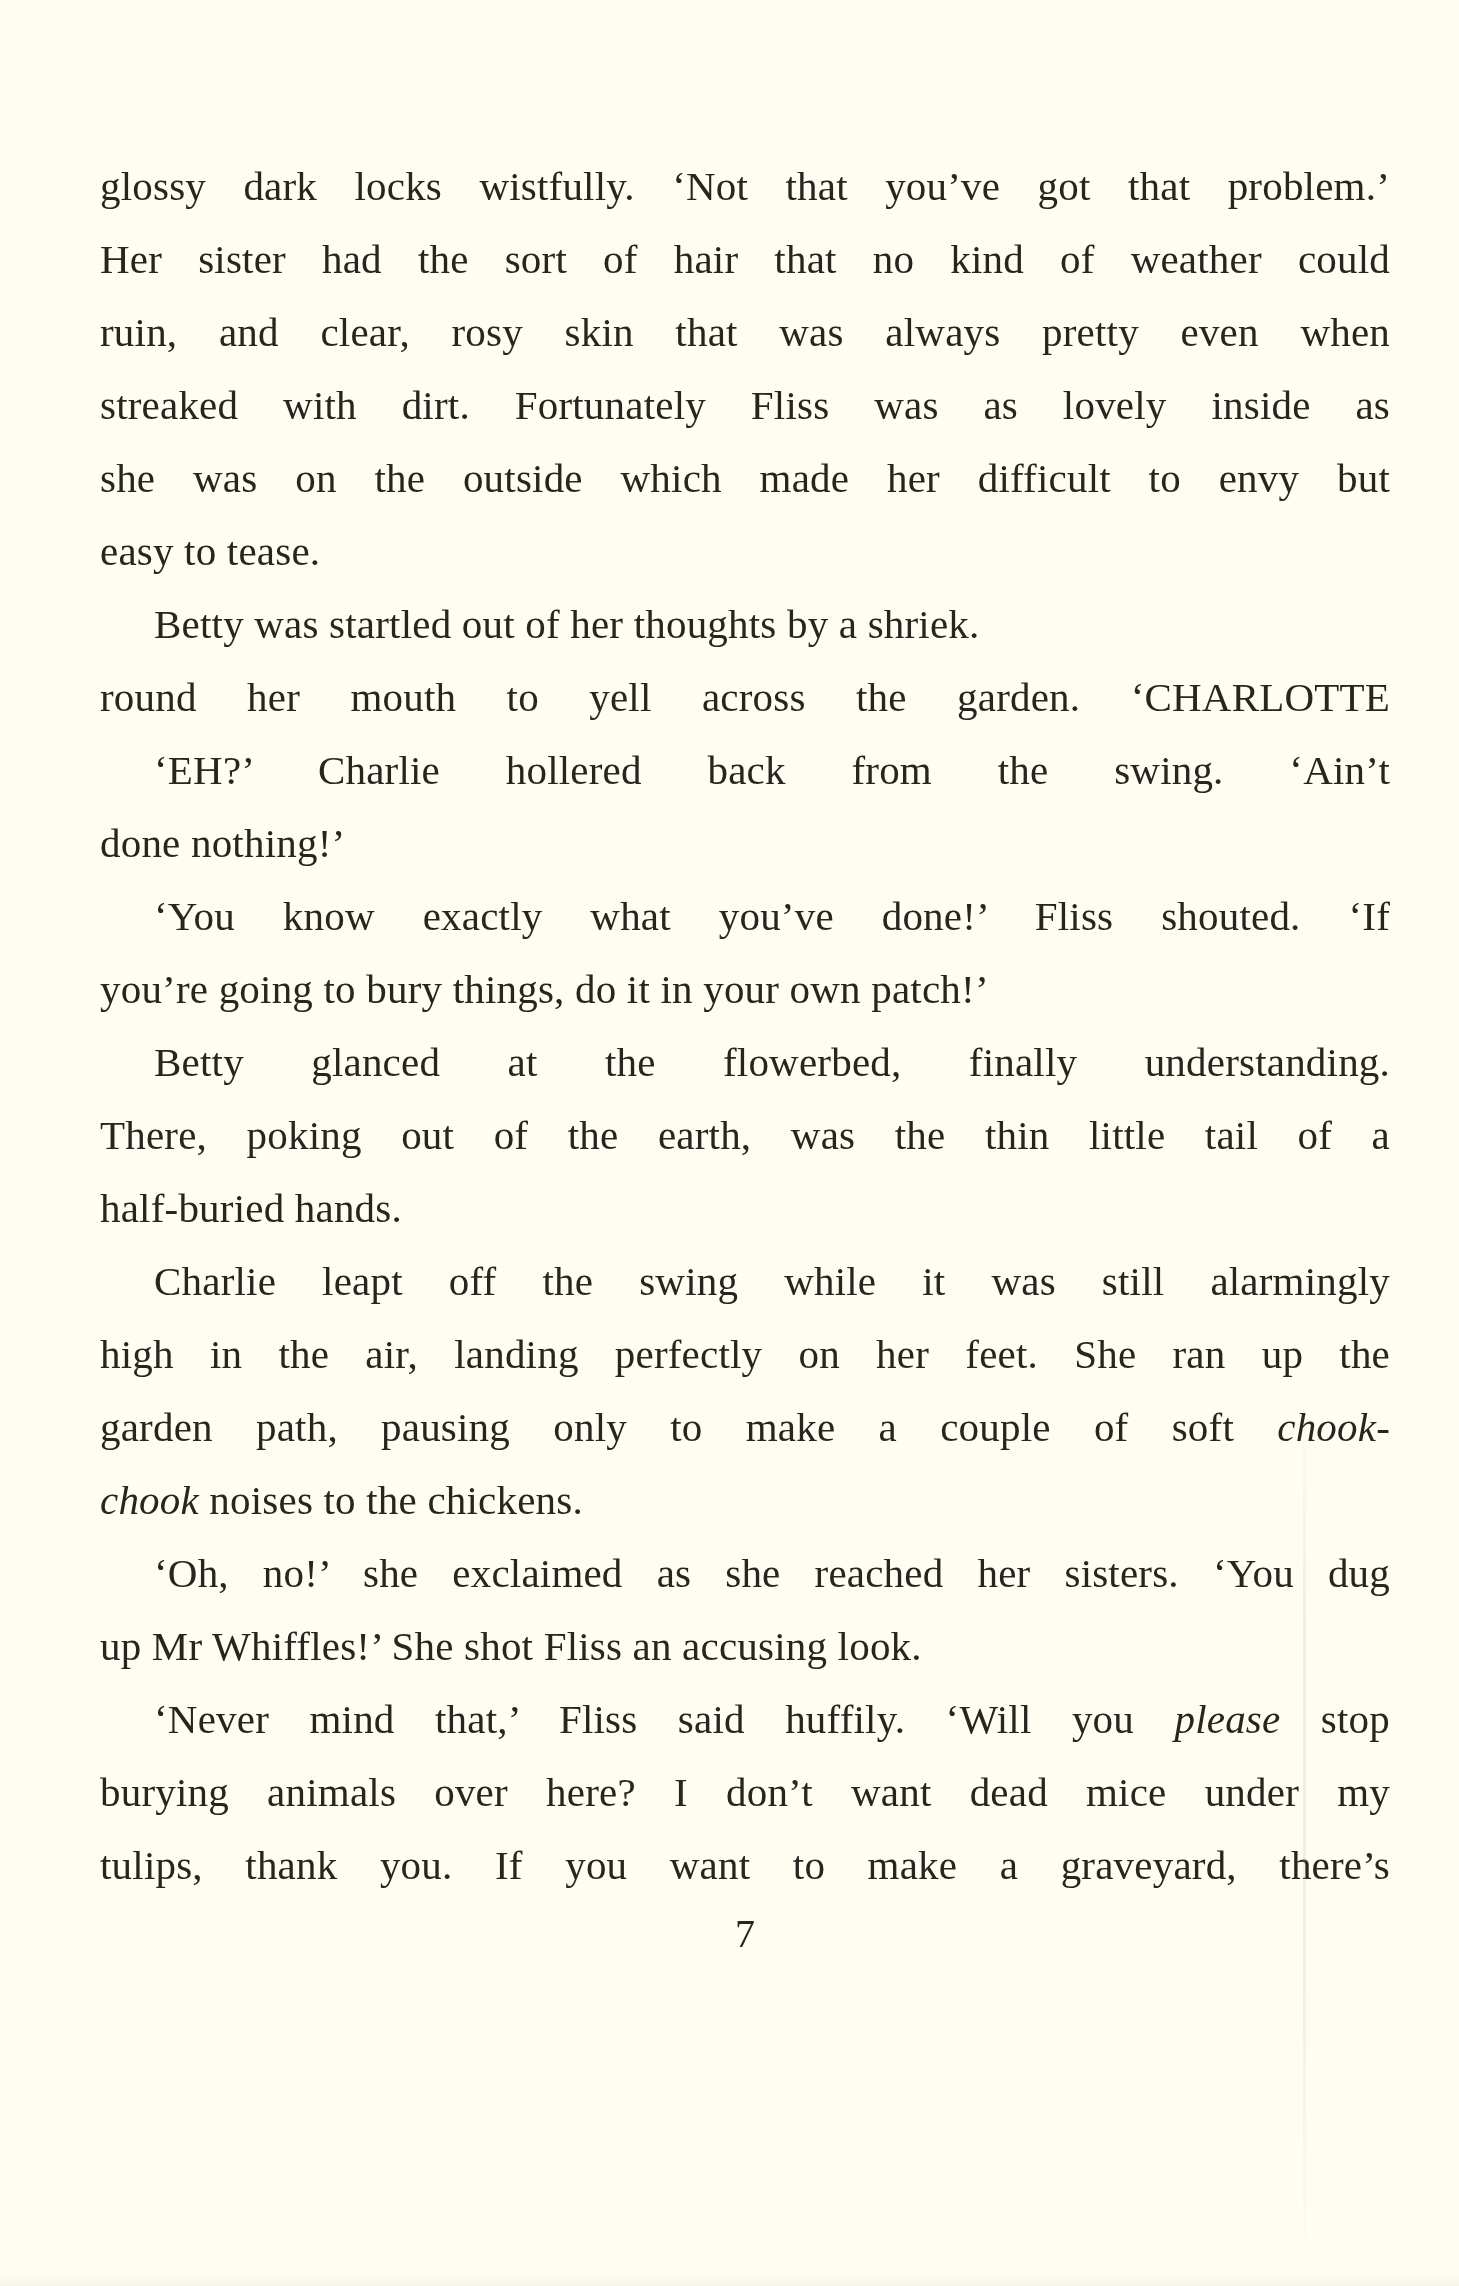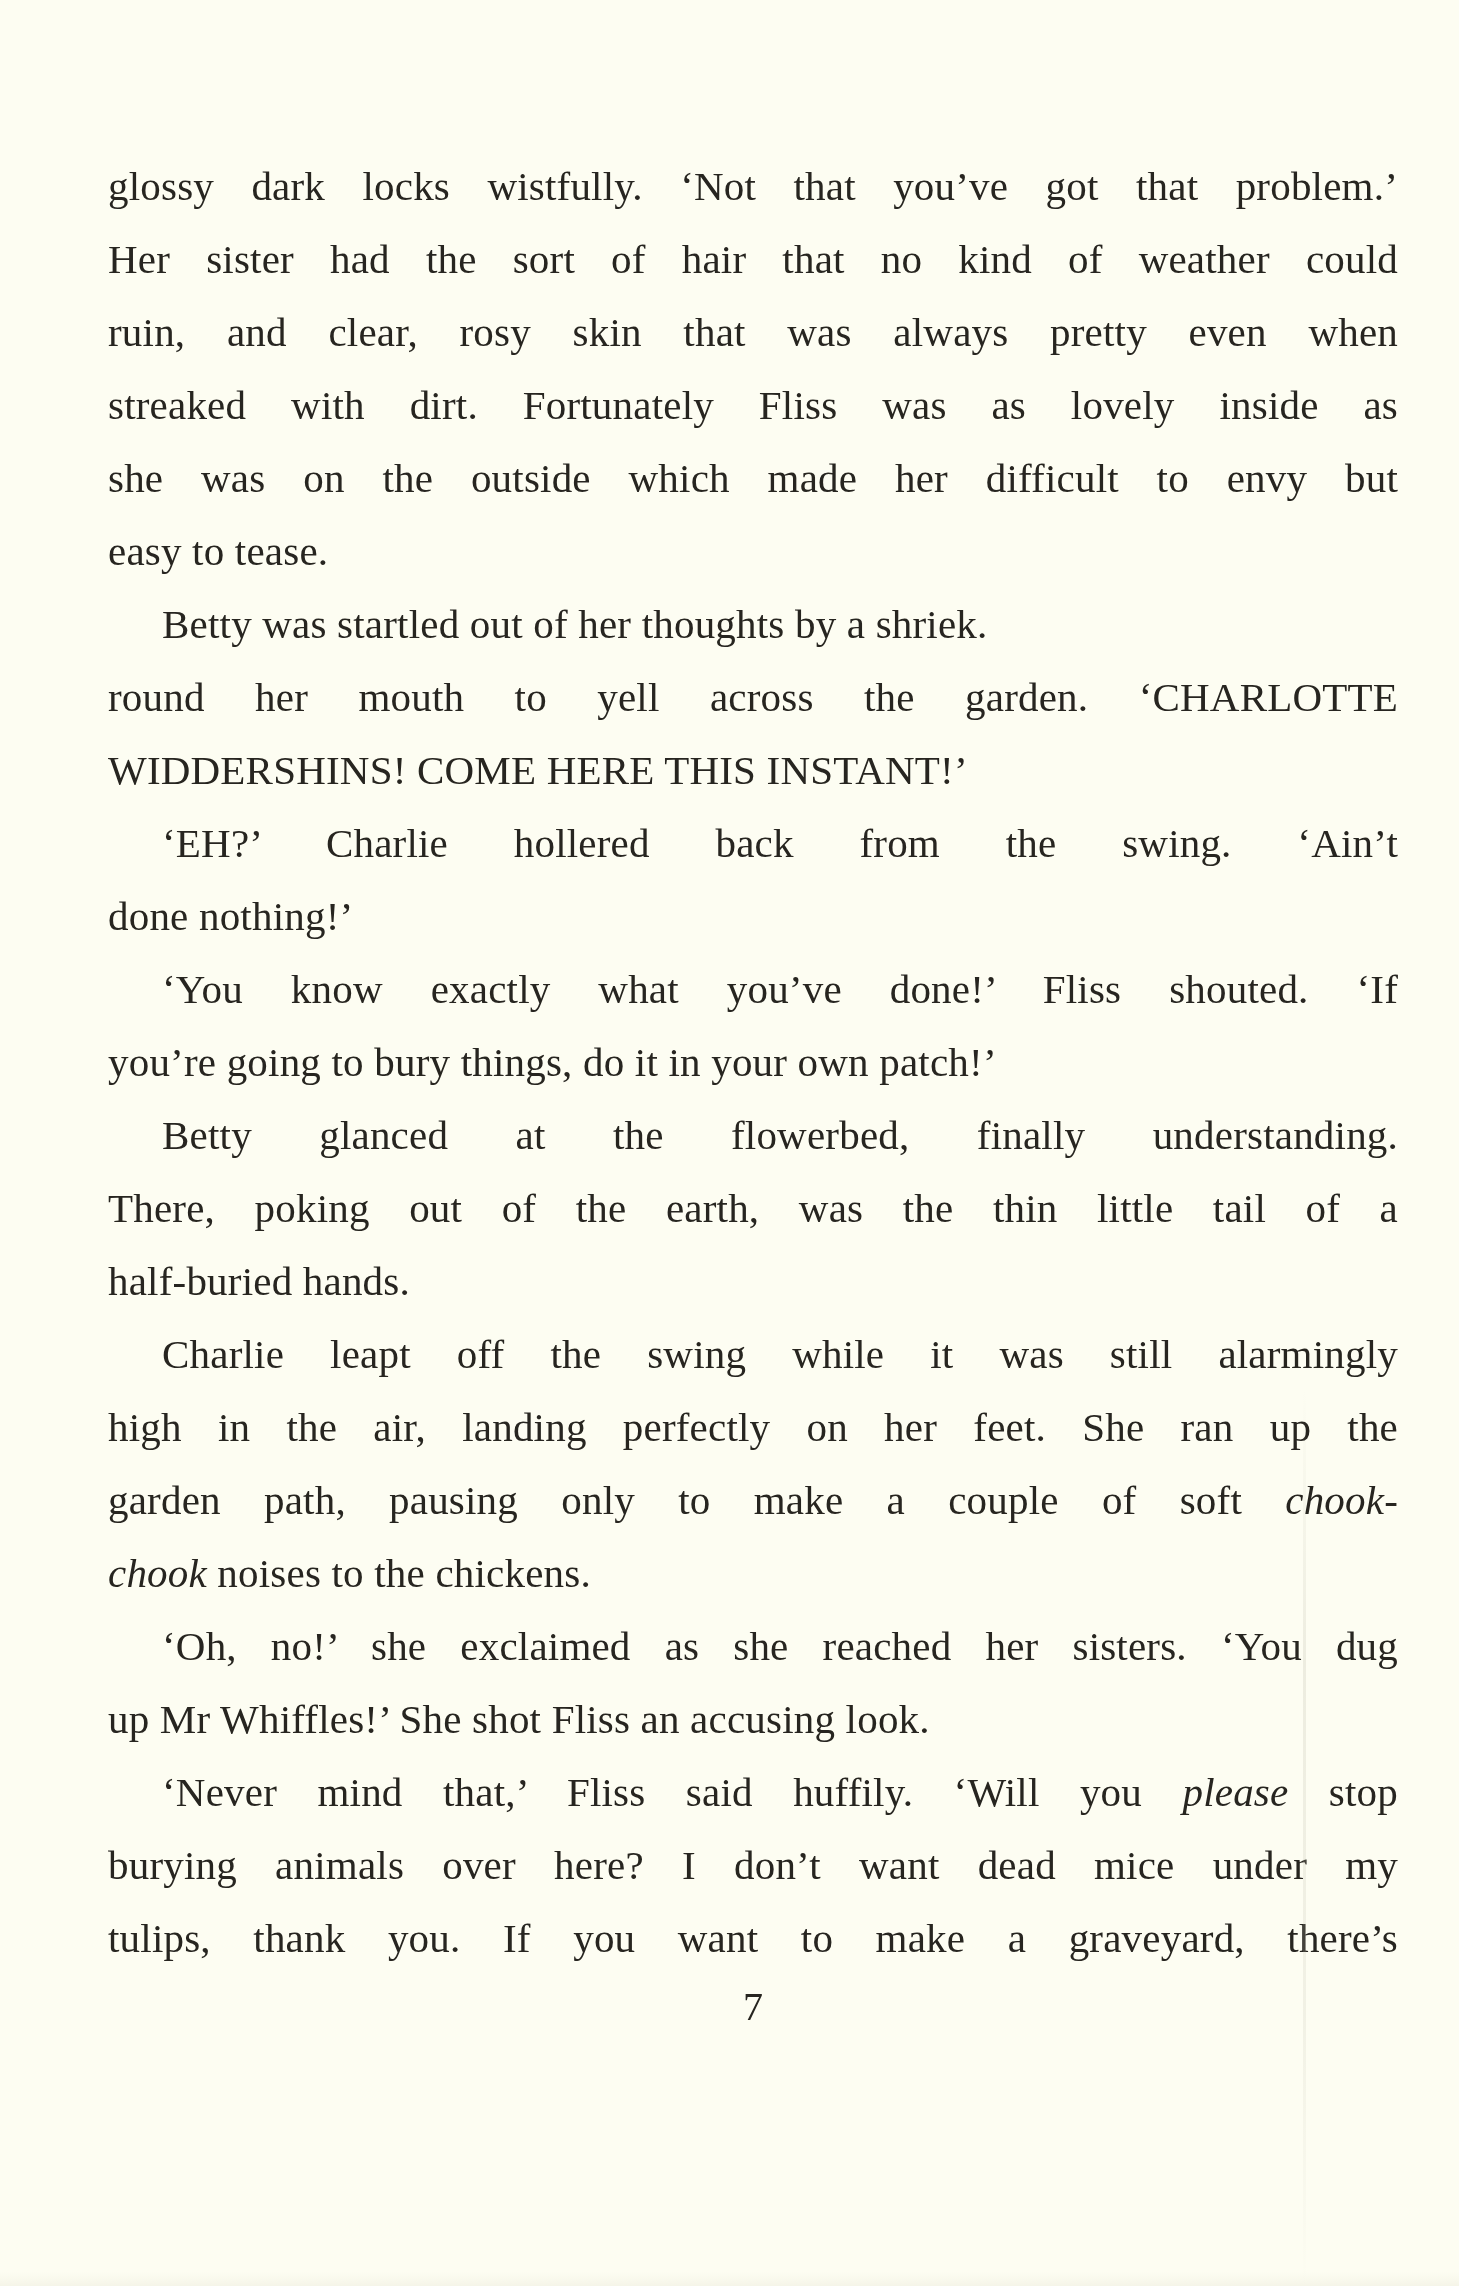--- a/index.html
+++ b/index.html
@@ -21,21 +21,20 @@
   }
   .page{
     position:absolute;
     inset:0;
   }
   .text-block{
     position:absolute;
     left:100px;
     top:150px;
     width:1290px;
-    margin-left:8px;
   }
   .line{
     height:73px;
     line-height:73px;
     font-size:41px;
     white-space:nowrap;
     text-align:justify;
     text-align-last:justify;
     letter-spacing:0.2px;
   }
@@ -81,21 +80,20 @@
   <div class="text-block" id="text-block">
 
     <div class="line"><span>glossy dark locks wistfully. ‘Not that you’ve got that problem.’</span></div>
       <div class="line"><span>Her sister had the sort of hair that no kind of weather could</span></div>
       <div class="line"><span>ruin, and clear, rosy skin that was always pretty even when</span></div>
       <div class="line"><span>streaked with dirt. Fortunately Fliss was as lovely inside as</span></div>
       <div class="line"><span>she was on the outside which made her difficult to envy but</span></div>
       <div class="line ragged"><span>easy to tease.</span></div>
       <div class="line indent ragged"><span>Betty was startled out of her thoughts by a shriek.</span></div>
       <div class="line"><span>round her mouth to yell across the garden. ‘CHARLOTTE</span></div>
-      <div class="line ragged"><span>WIDDERSHINS! COME HERE THIS INSTANT!’</span></div>
       <div class="line indent"><span>‘EH?’ Charlie hollered back from the swing. ‘Ain’t</span></div>
       <div class="line ragged"><span>done nothing!’</span></div>
       <div class="line indent"><span>‘You know exactly what you’ve done!’ Fliss shouted. ‘If</span></div>
       <div class="line ragged"><span>you’re going to bury things, do it in your own patch!’</span></div>
       <div class="line indent"><span>Betty glanced at the flowerbed, finally understanding.</span></div>
       <div class="line"><span>There, poking out of the earth, was the thin little tail of a</span></div>
       <div class="line ragged"><span>half-buried hands.</span></div>
       <div class="line indent"><span>Charlie leapt off the swing while it was still alarmingly</span></div>
       <div class="line"><span>high in the air, landing perfectly on her feet. She ran up the</span></div>
       <div class="line"><span>garden path, pausing only to make a couple of soft </span><span class="it">chook-</span></div>

